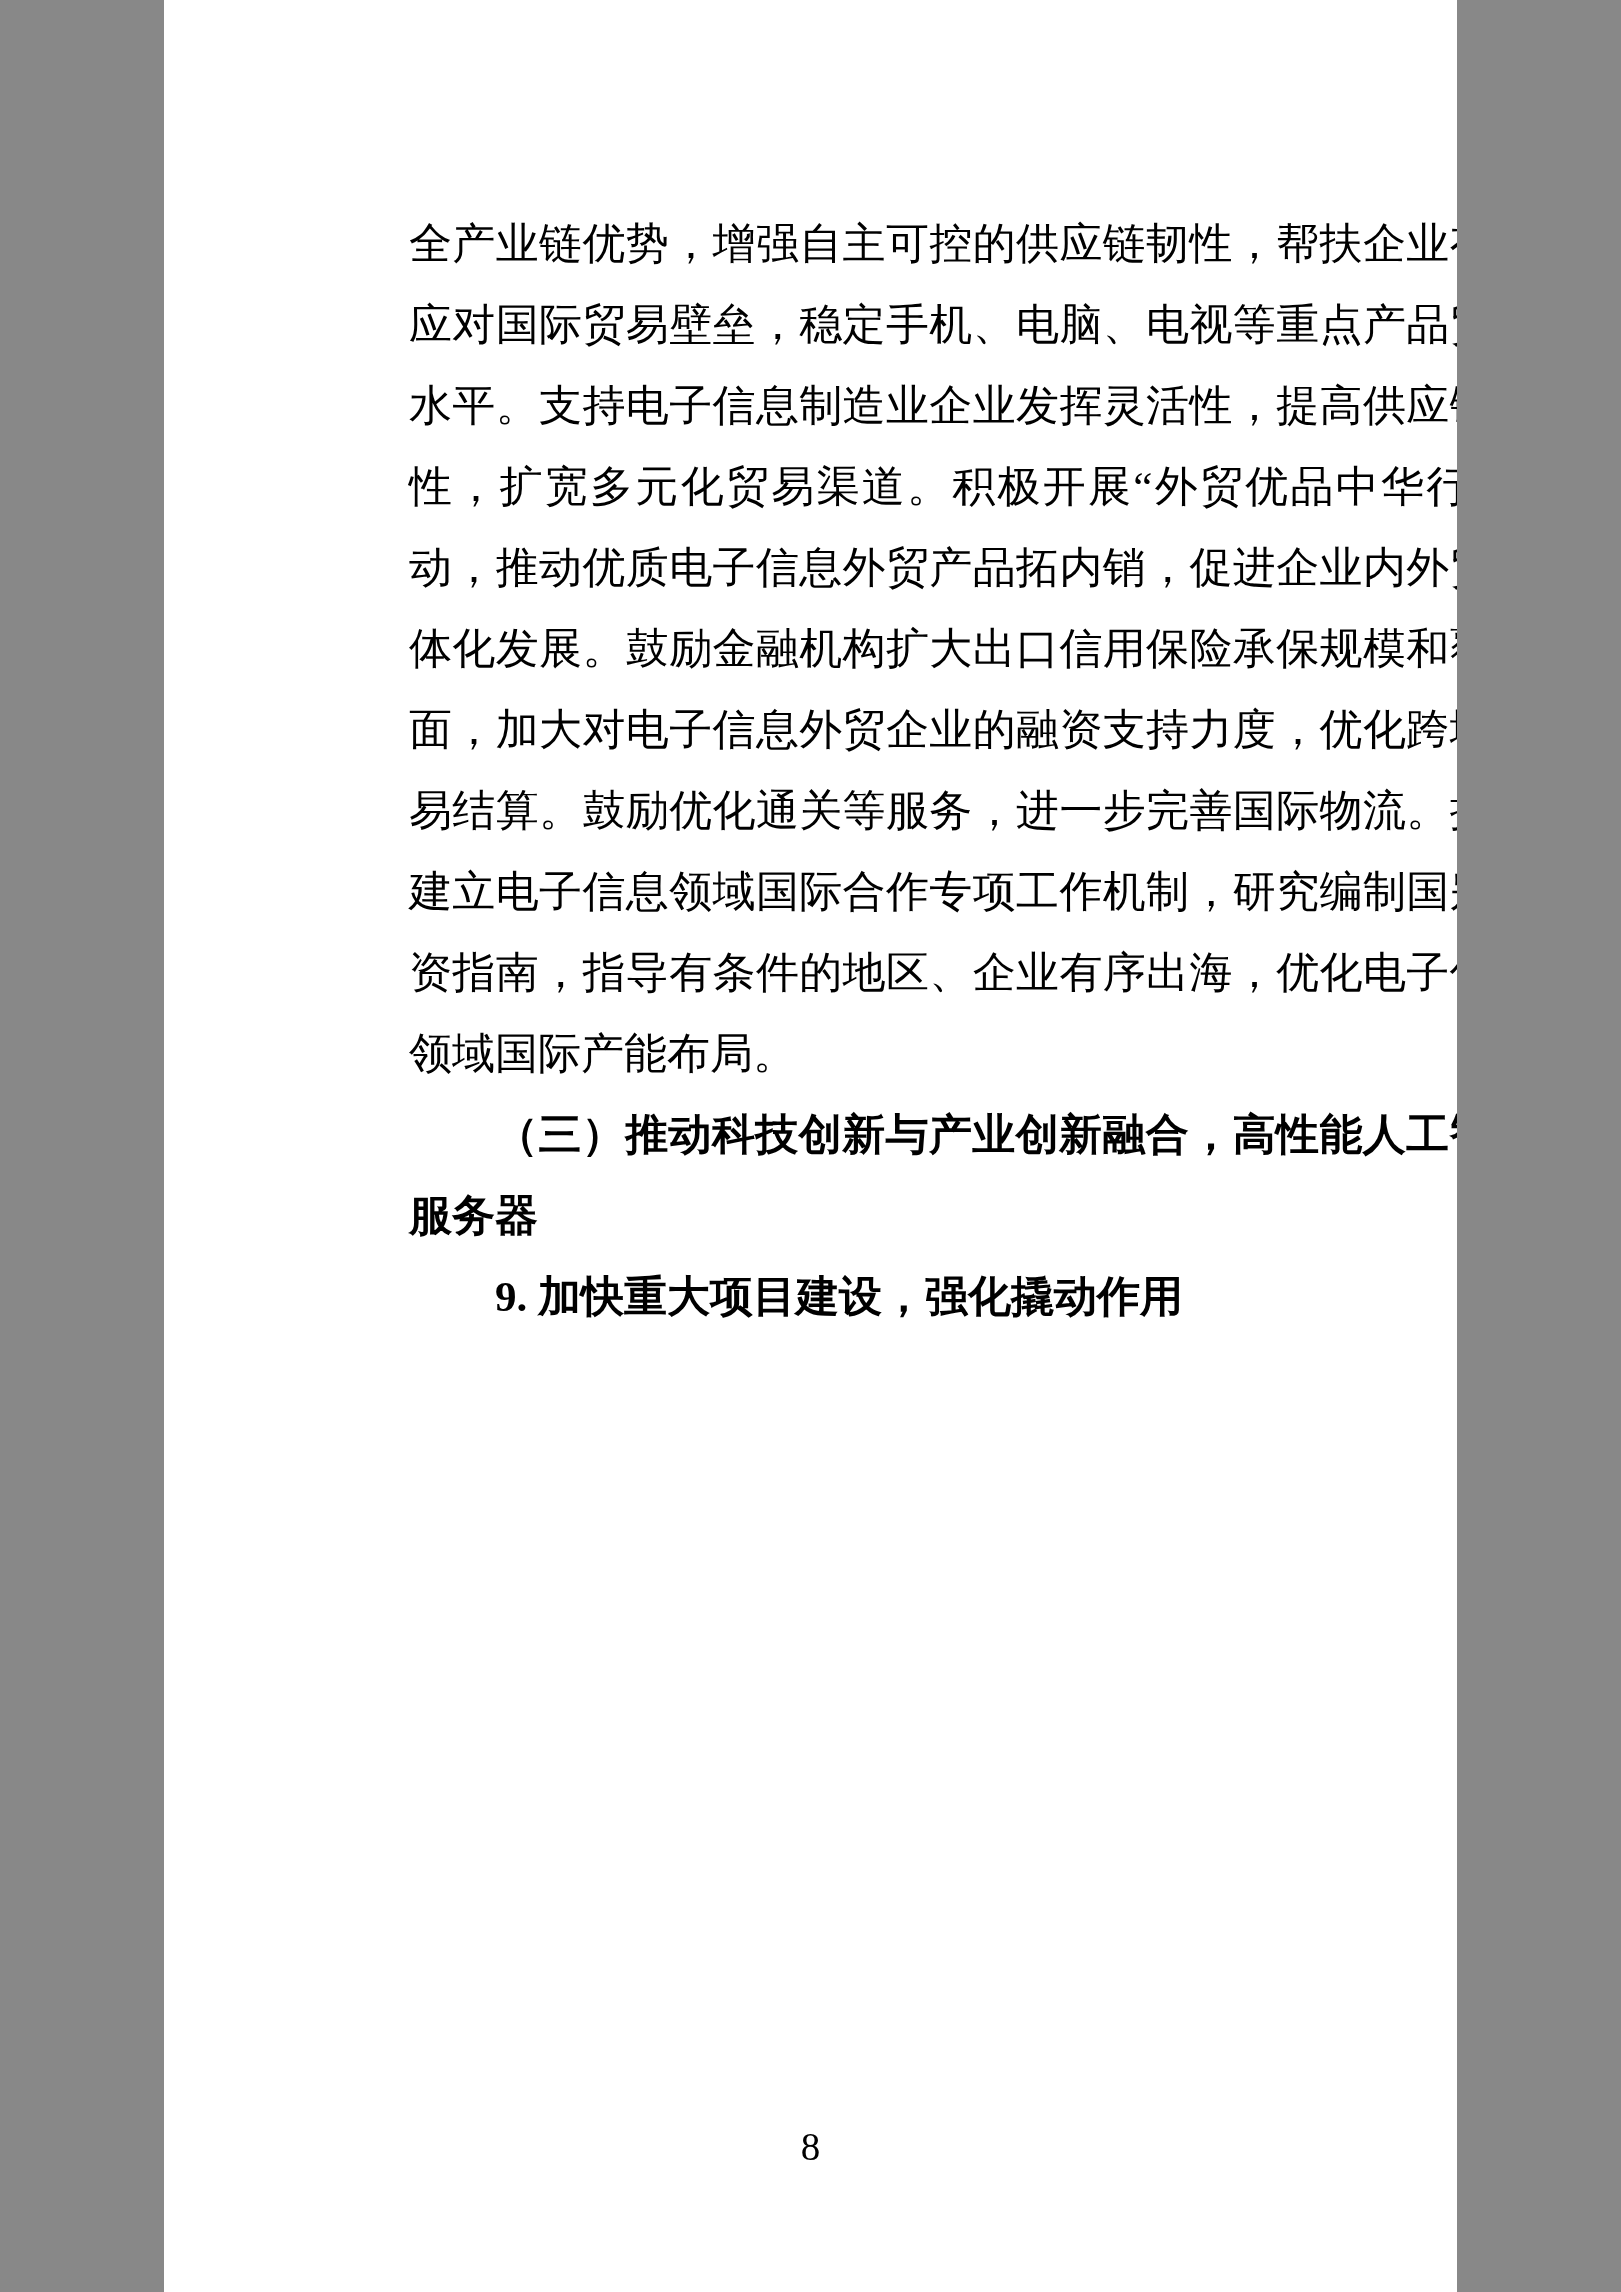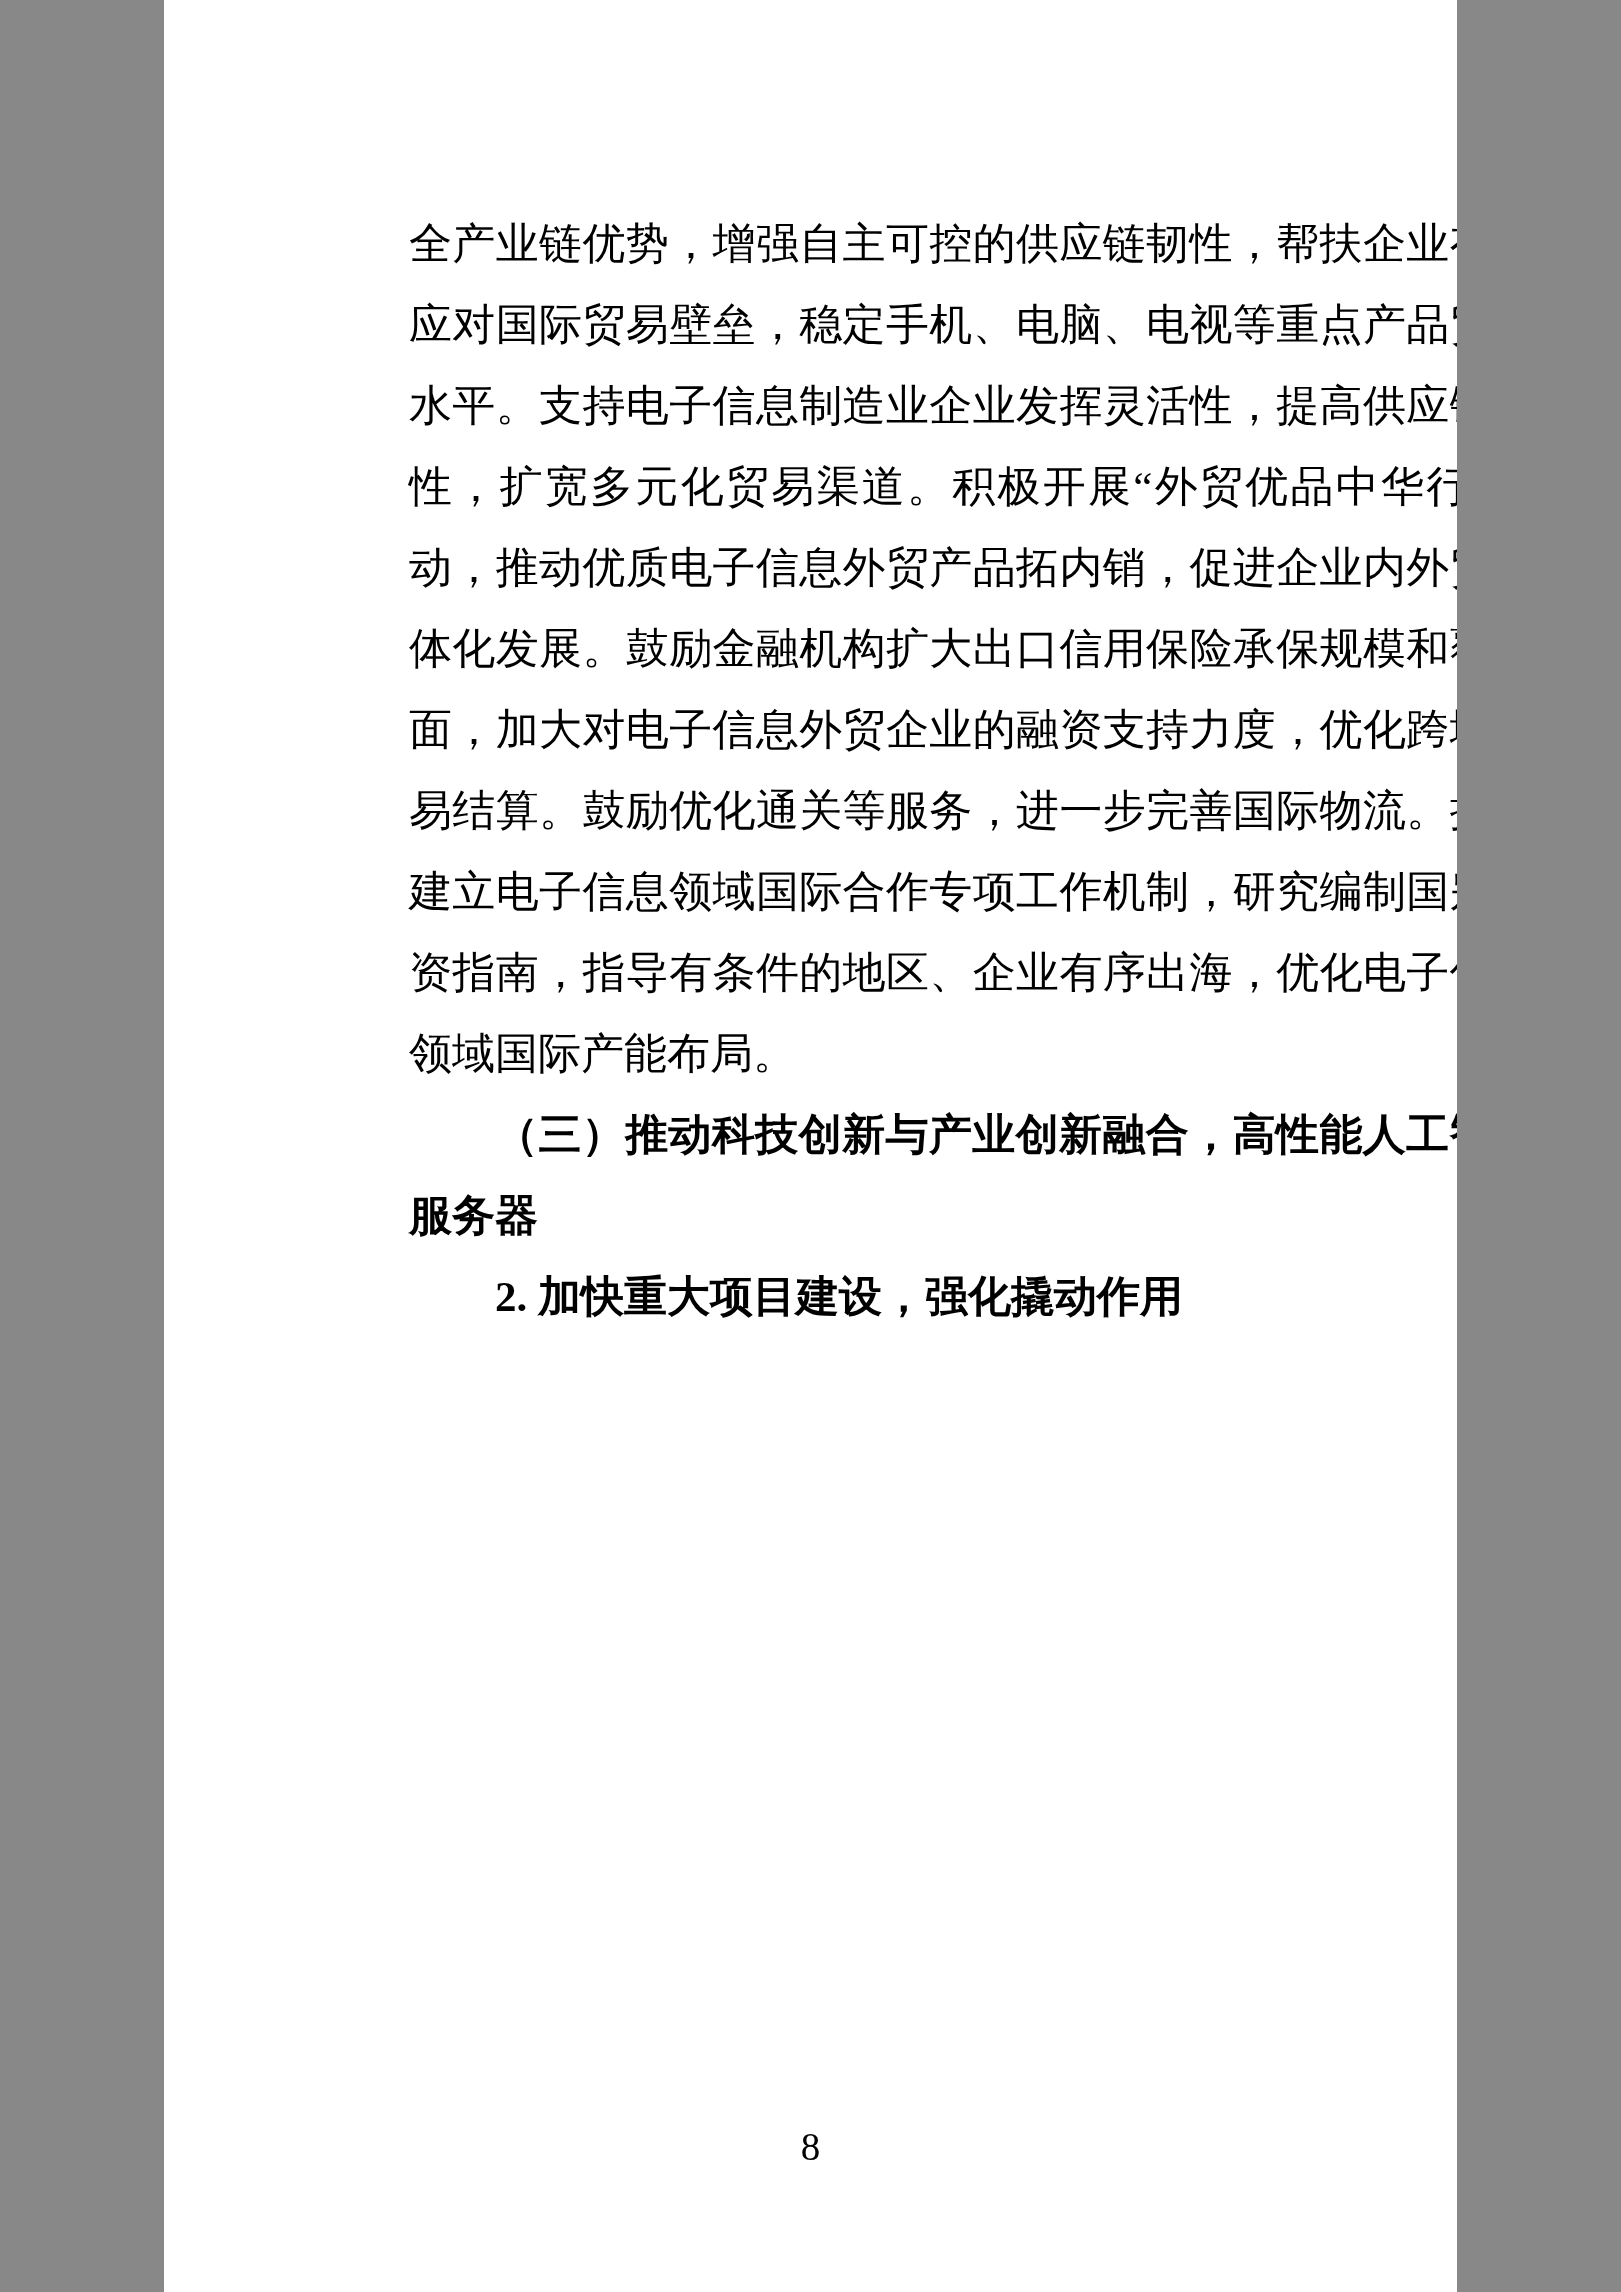--- a/index.html
+++ b/index.html
@@ -53,19 +53,19 @@
   }
 </style>
 </head>
 <body>
 
 <div class="page">
 
   <div class="text-block">
     <p class="para-noindent">全产业链优势，增强自主可控的供应链韧性，帮扶企业有效应对国际贸易壁垒，稳定手机、电脑、电视等重点产品贸易水平。支持电子信息制造业企业发挥灵活性，提高供应链弹性，扩宽多元化贸易渠道。积极开展“外贸优品中华行”活动，推动优质电子信息外贸产品拓内销，促进企业内外贸一体化发展。鼓励金融机构扩大出口信用保险承保规模和覆盖面，加大对电子信息外贸企业的融资支持力度，优化跨境贸易结算。鼓励优化通关等服务，进一步完善国际物流。探索建立电子信息领域国际合作专项工作机制，研究编制国别投资指南，指导有条件的地区、企业有序出海，优化电子信息领域国际产能布局。</p>
     <p class="para-indent heading">（三）推动科技创新与产业创新融合，高性能人工智能服务器</p>
-    <p class="para-indent heading">2. 加快重大项目建设，强化撬动作用</p>
+    <p class="para-indent heading">9. 加快重大项目建设，强化撬动作用</p>
   </div>
 
   <div class="page-number">8</div>
 
 </div>
 
 
 </body></html>

